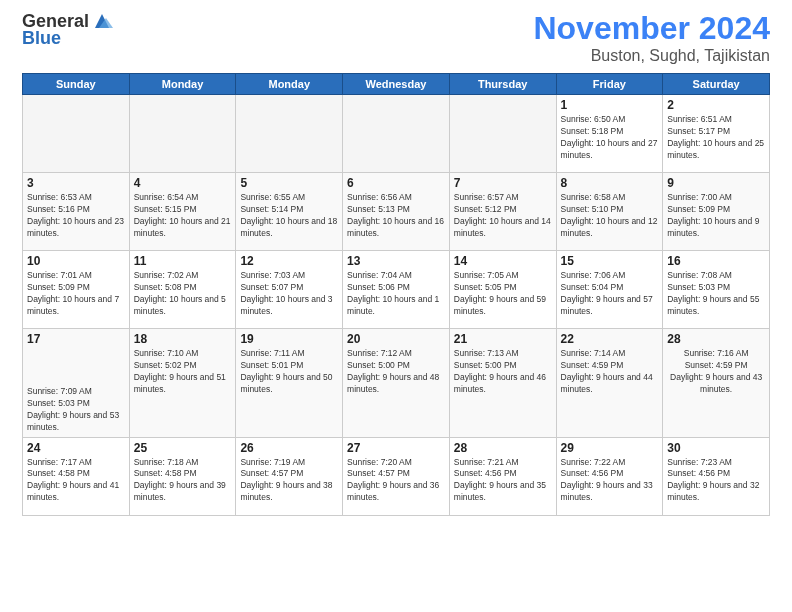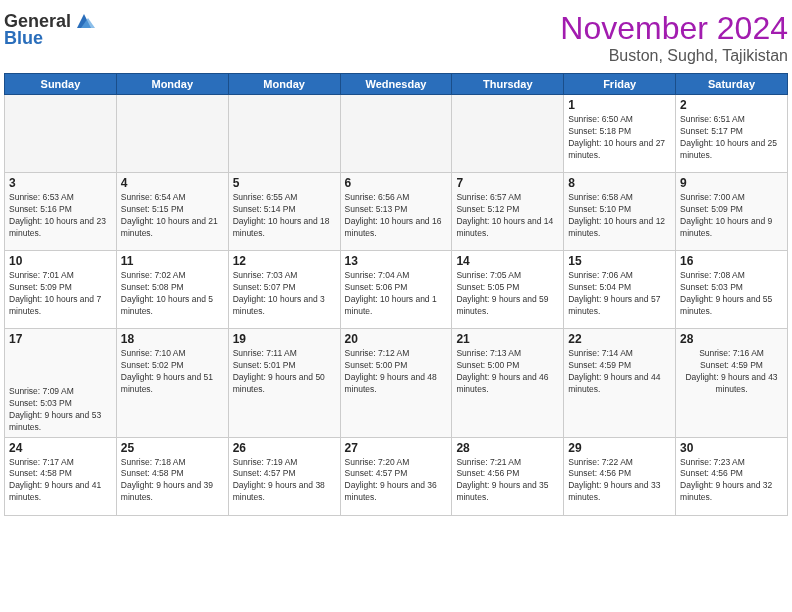--- a/index.html
+++ b/index.html
@@ -6,21 +6,21 @@
     body {
       font-family: Arial, sans-serif;
       background: #fff;
       width: 792px;
       height: 612px;
       overflow: hidden;
     }
     .page {
       width: 792px;
       height: 612px;
-      padding: 10px 4px;
+      padding: 10px 22px;
     }
     .header {
       display: flex;
       justify-content: space-between;
       align-items: flex-start;
       margin-bottom: 8px;
     }
     .logo {
       display: flex;
       flex-direction: column;
@@ -43,22 +43,22 @@
     .logo-icon {
       width: 22px;
       height: 22px;
       margin-left: 2px;
     }
     .title-block {
       text-align: right;
     }
     .month-title {
       font-size: 32px;
-      font-weight: normal;
-      color: #a21caf;
+      font-weight: bold;
+      color: #3b82f6;
     }
     .location {
       font-size: 16px;
       color: #555;
     }
     .calendar {
       width: 100%;
       border-collapse: collapse;
       table-layout: fixed;
     }

